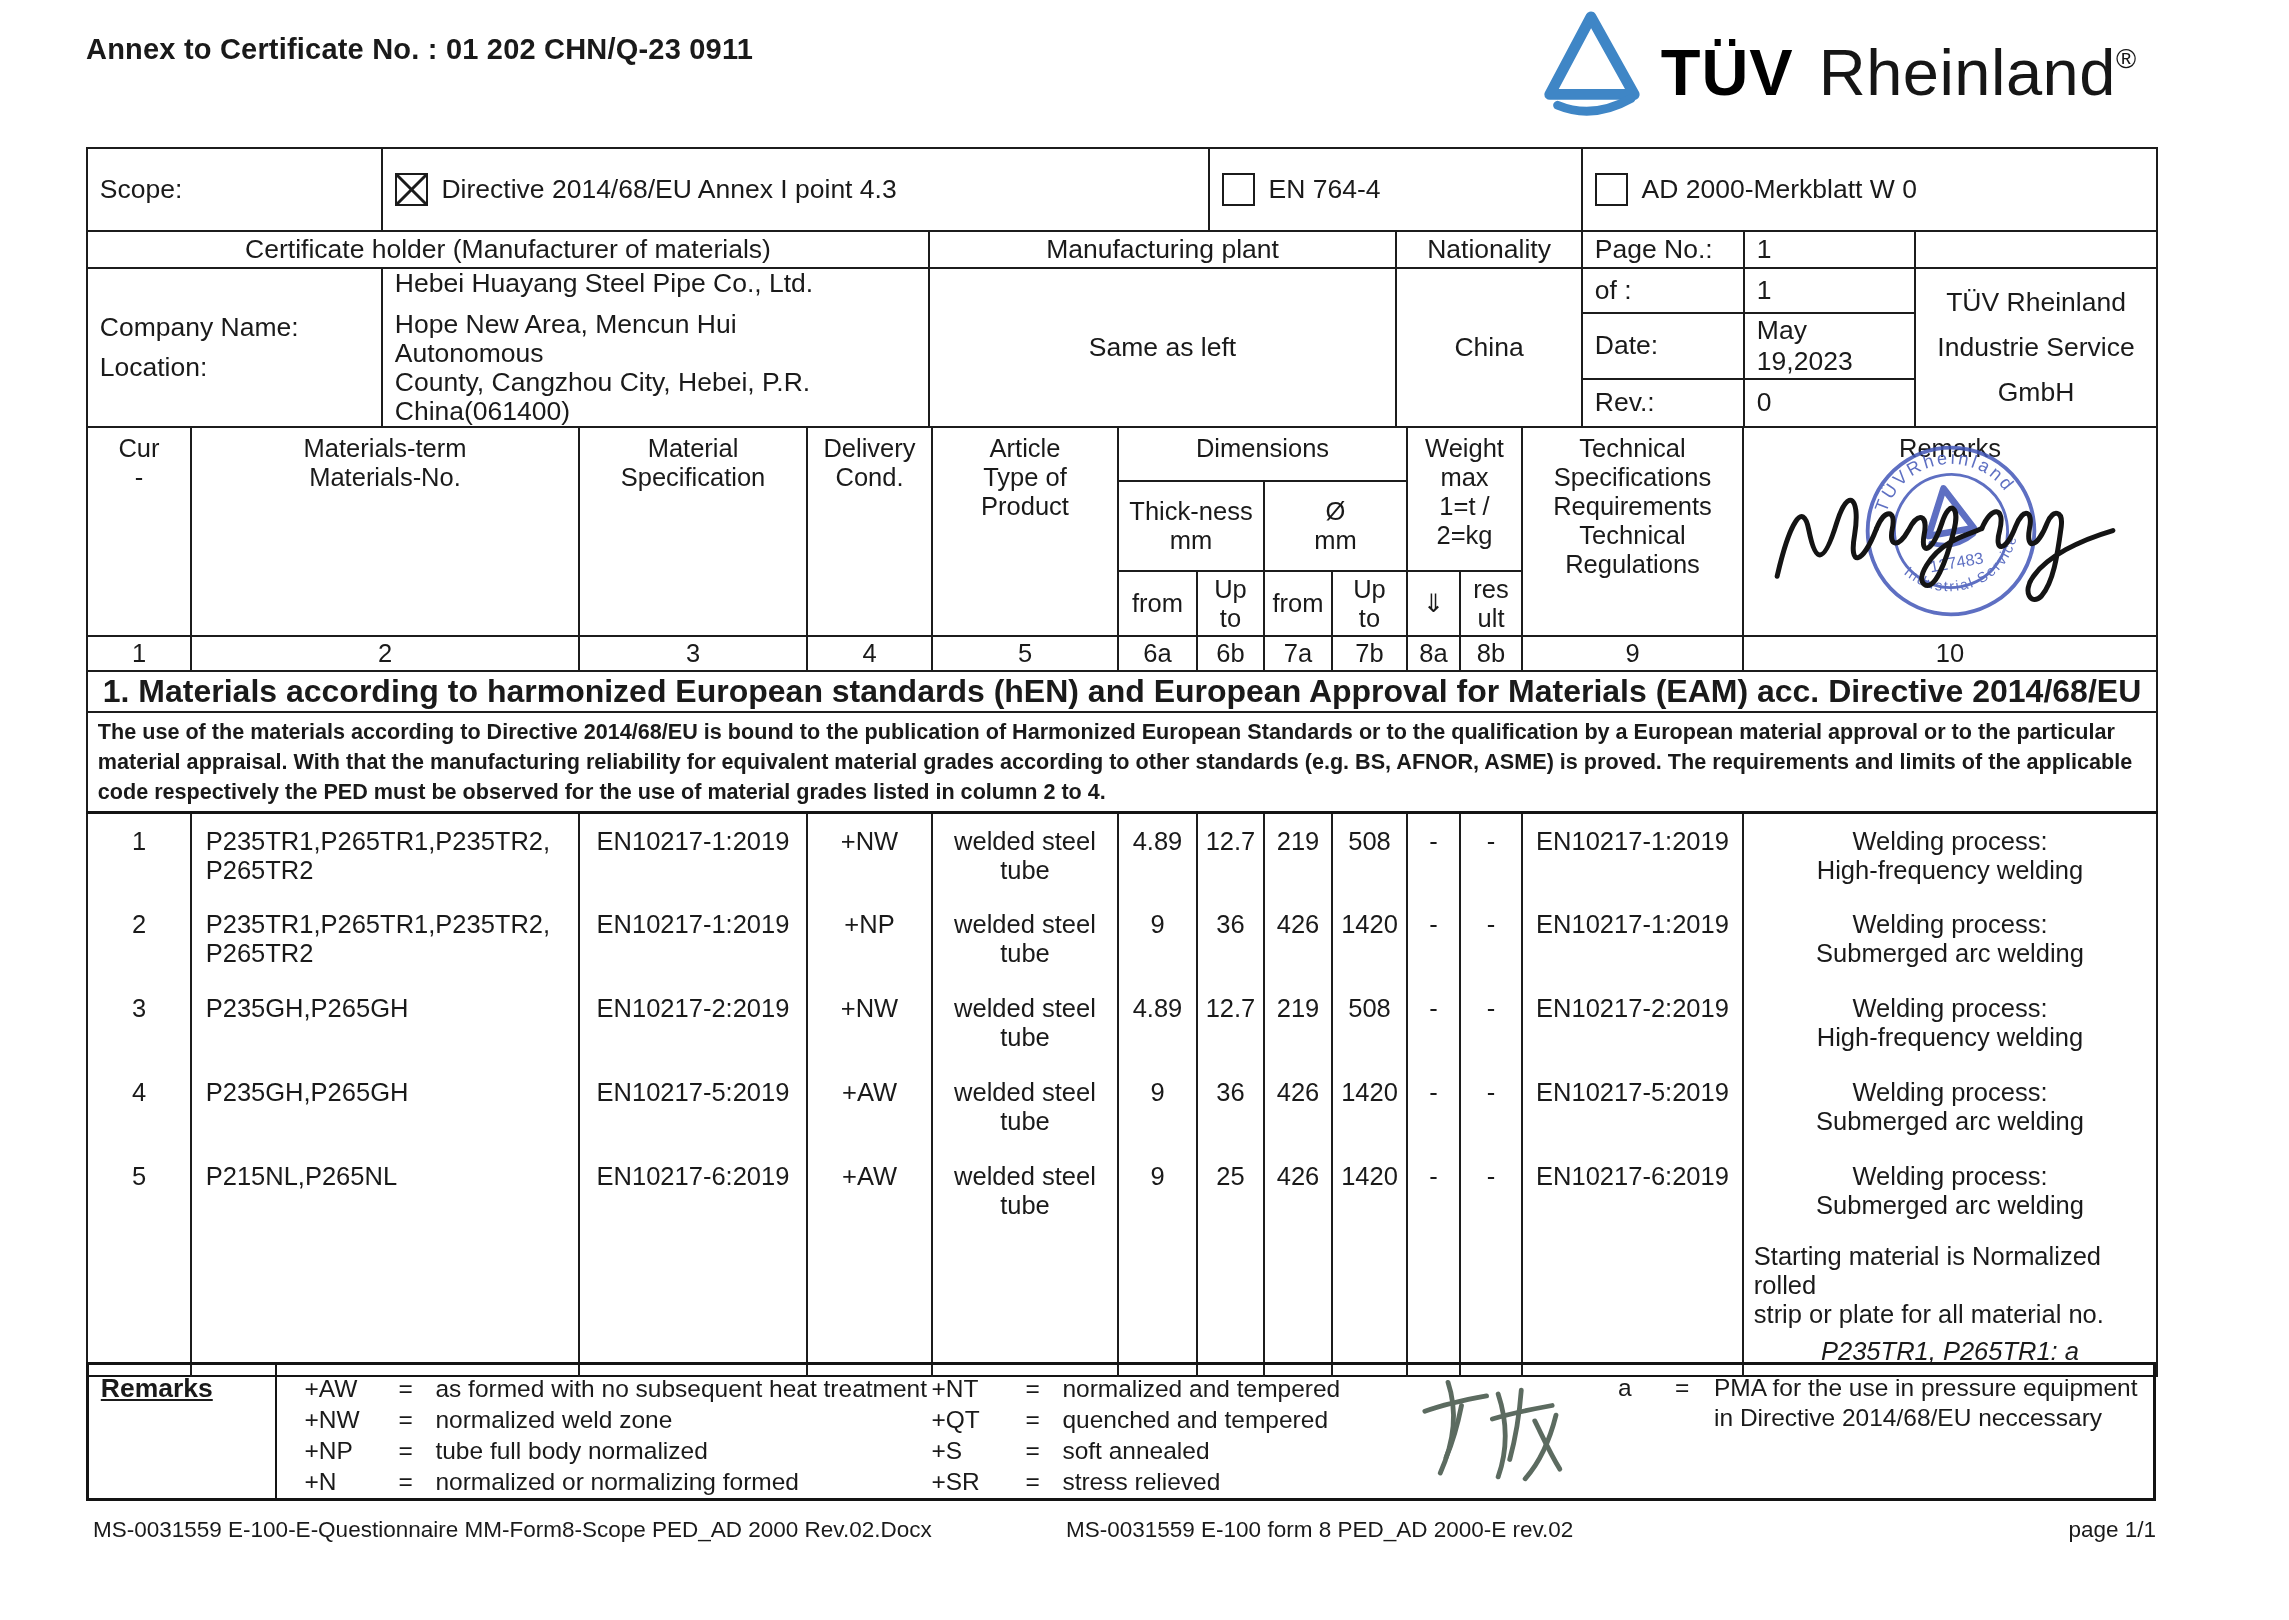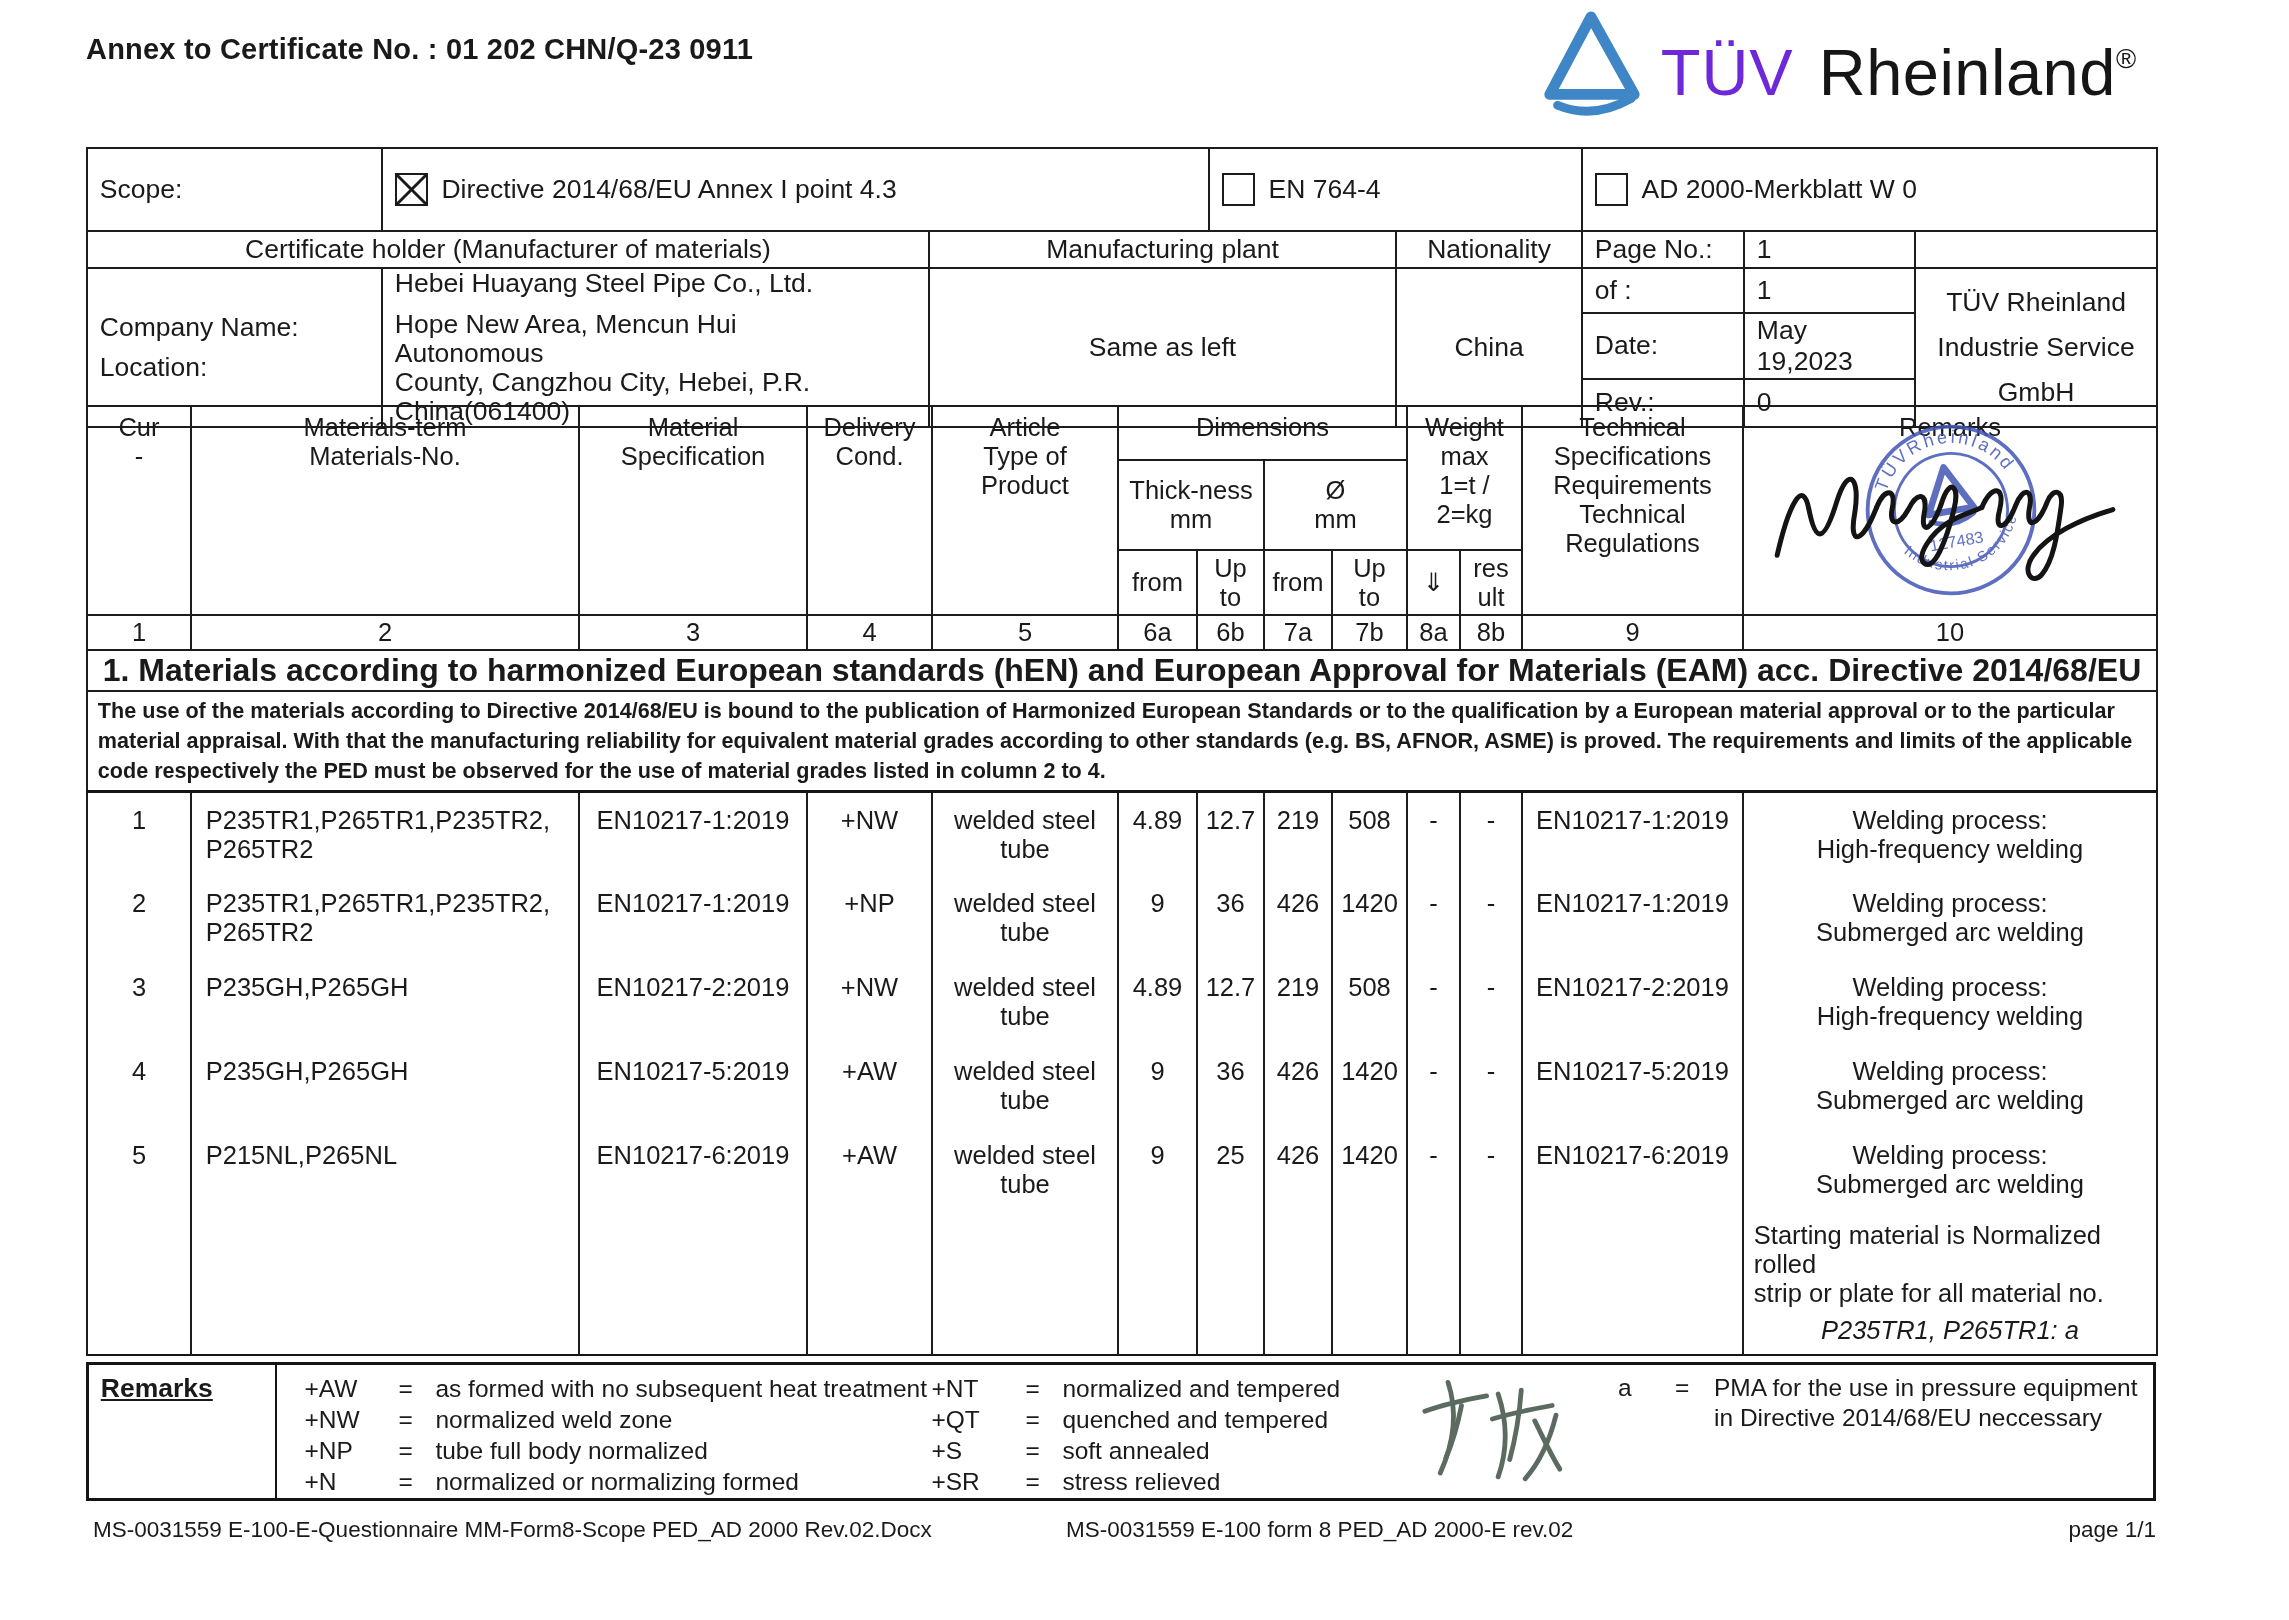--- a/index.html
+++ b/index.html
@@ -13,21 +13,21 @@
   }
   .pre{white-space:pre-line;}
 
   
   .page-title{
     position:absolute;left:86px;top:33px;
     font-size:29px;font-weight:bold;letter-spacing:0.2px;
   }
   .logo{position:absolute;left:1535px;top:9.8px;display:flex;align-items:flex-start;}
   .logo-text{margin-left:15.7px;font-size:65px;line-height:98px;white-space:nowrap;}
-  .logo-tuv{font-weight:normal;color:#6d28d9;letter-spacing:1px;}
+  .logo-tuv{font-weight:bold;color:#000000;letter-spacing:1px;}
   .logo-rh{color:#161616;letter-spacing:0.5px;margin-left:25px;}
   .logo-reg{font-size:27.4px;vertical-align:27.4px;color:#161616;}
 
   
   table{border-collapse:collapse;table-layout:fixed;}
   td{border:2px solid #1c1c1c;overflow:visible;}
 
   
   .info-table{position:absolute;left:86px;top:147px;width:2070px;border:2.9px solid #141414;}
   .info-table td{font-size:26.5px;padding:0 11.8px;vertical-align:middle;}
@@ -39,21 +39,21 @@
   .checkbox.checked::before{transform:rotate(45deg);}
   .checkbox.checked::after{transform:rotate(-45deg);}
   .center{text-align:center;}
   .labelcol{vertical-align:top;padding-top:7.8px;}
   .labelcol div{line-height:29px;}
   .gap-b{margin-bottom:11.8px;}
   .addr{line-height:29px;max-width:461px;}
   .issuer{text-align:center;line-height:45px;font-size:26.5px;}
 
   
-  .main-table{position:absolute;left:86px;top:405px;width:2070px;border:2.9px solid #141414;}
+  .main-table{position:absolute;left:86px;top:426px;width:2070px;border:2.9px solid #141414;}
   .main-table td{font-size:25.5px;text-align:center;vertical-align:top;padding:3.9px 5.9px;line-height:29px;}
   .main-table td.hdr{padding-top:5.9px;}
   .main-table td.mid{vertical-align:middle;padding:0 2px;}
   .arrow{font-size:29px;}
   .numrow td{height:33px;vertical-align:middle;padding:0;}
   .section-row td{
     text-align:center;font-weight:bold;font-size:32px;padding:3.9px 7.8px;vertical-align:middle;
   }
   .note-row td{
     text-align:left;font-weight:bold;font-size:21.6px;line-height:30px;

